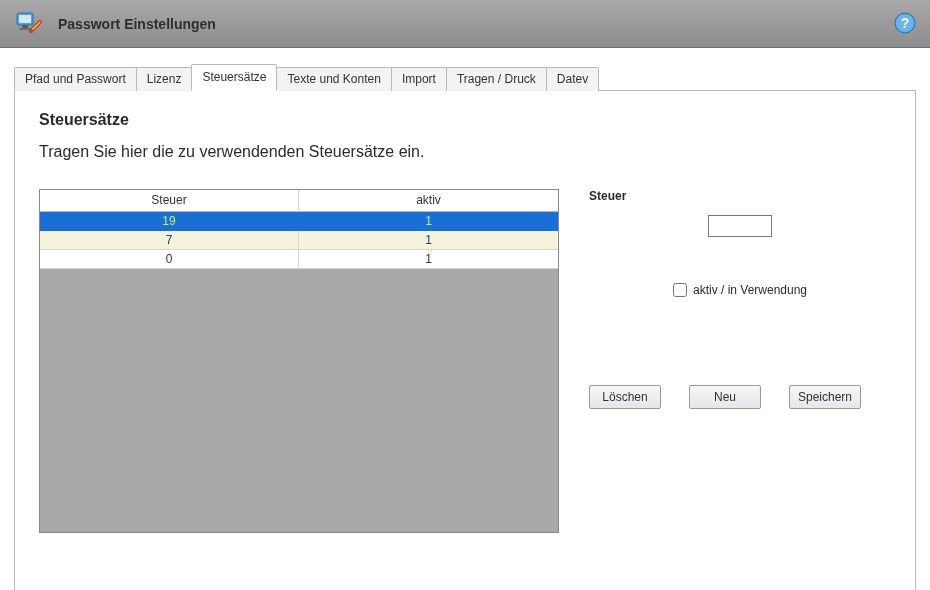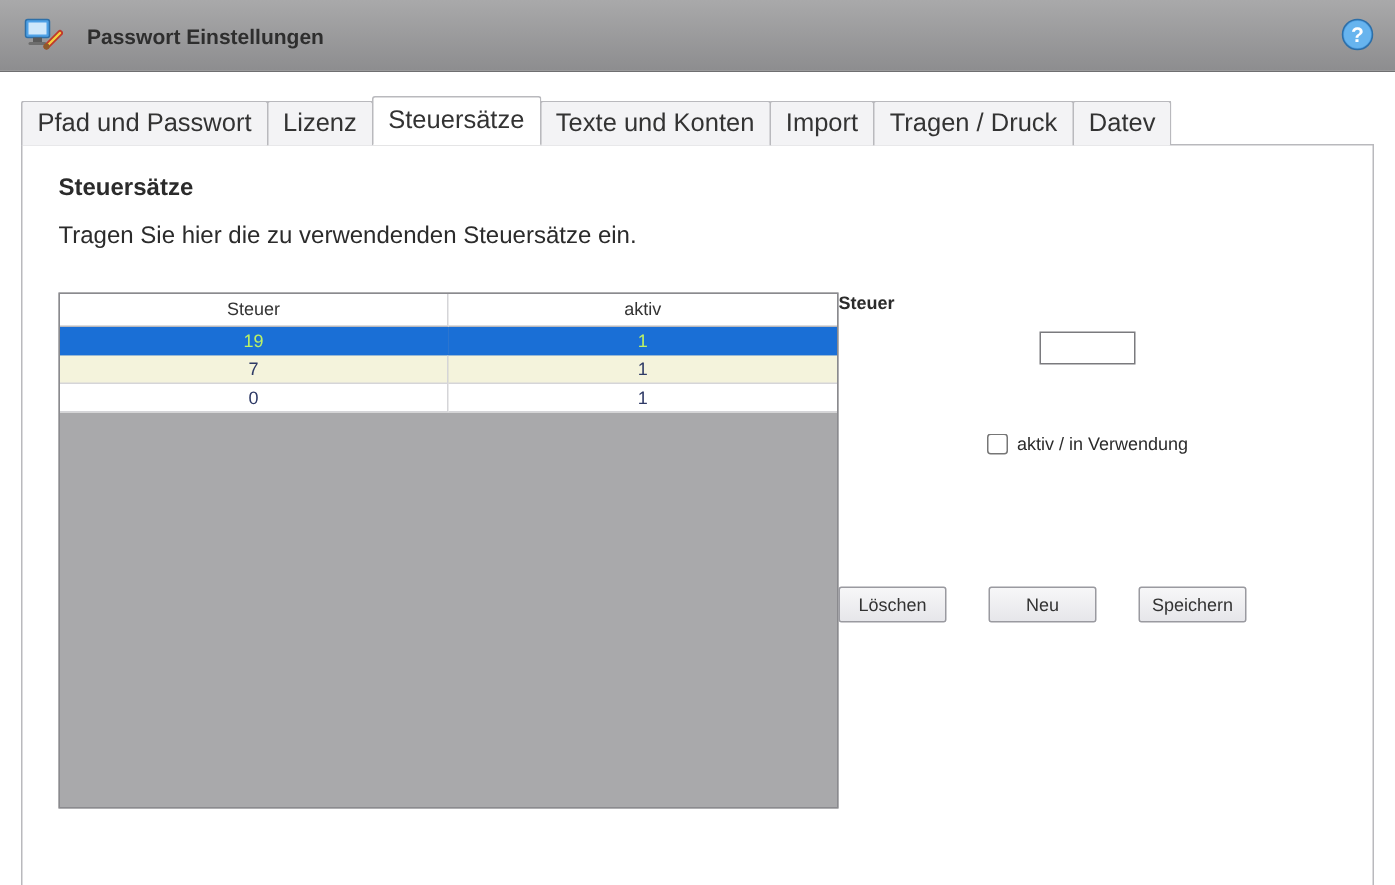--- a/index.html
+++ b/index.html
@@ -52,21 +52,21 @@
     align-items: flex-end;
     position: relative;
     margin-bottom: -1px;
     z-index: 2;
   }
   .tab {
     border: 1px solid #b9b9bd;
     border-bottom: none;
     background: #f3f3f5;
     padding: 4px 10px 5px 10px;
-    font-size: 17px;
+    font-size: 12px;
     color: #333;
     margin-right: -1px;
     cursor: pointer;
     border-radius: 2px 2px 0 0;
     position: relative;
   }
   .tab.active {
     background: #ffffff;
     border-bottom: 1px solid #ffffff;
     z-index: 3;
@@ -90,20 +90,21 @@
     color: #2b2b2b;
   }
   .panel p.desc {
     margin: 0 0 28px 0;
     font-size: 16px;
     color: #2b2b2b;
   }
 
   .content-row {
     display: flex;
+    gap: 30px;
   }
 
   
   .grid-wrap {
     width: 520px;
     height: 344px;
     border: 1px solid #8a8a8e;
     background: #a9a9ab;
     display: flex;
     flex-direction: column;

